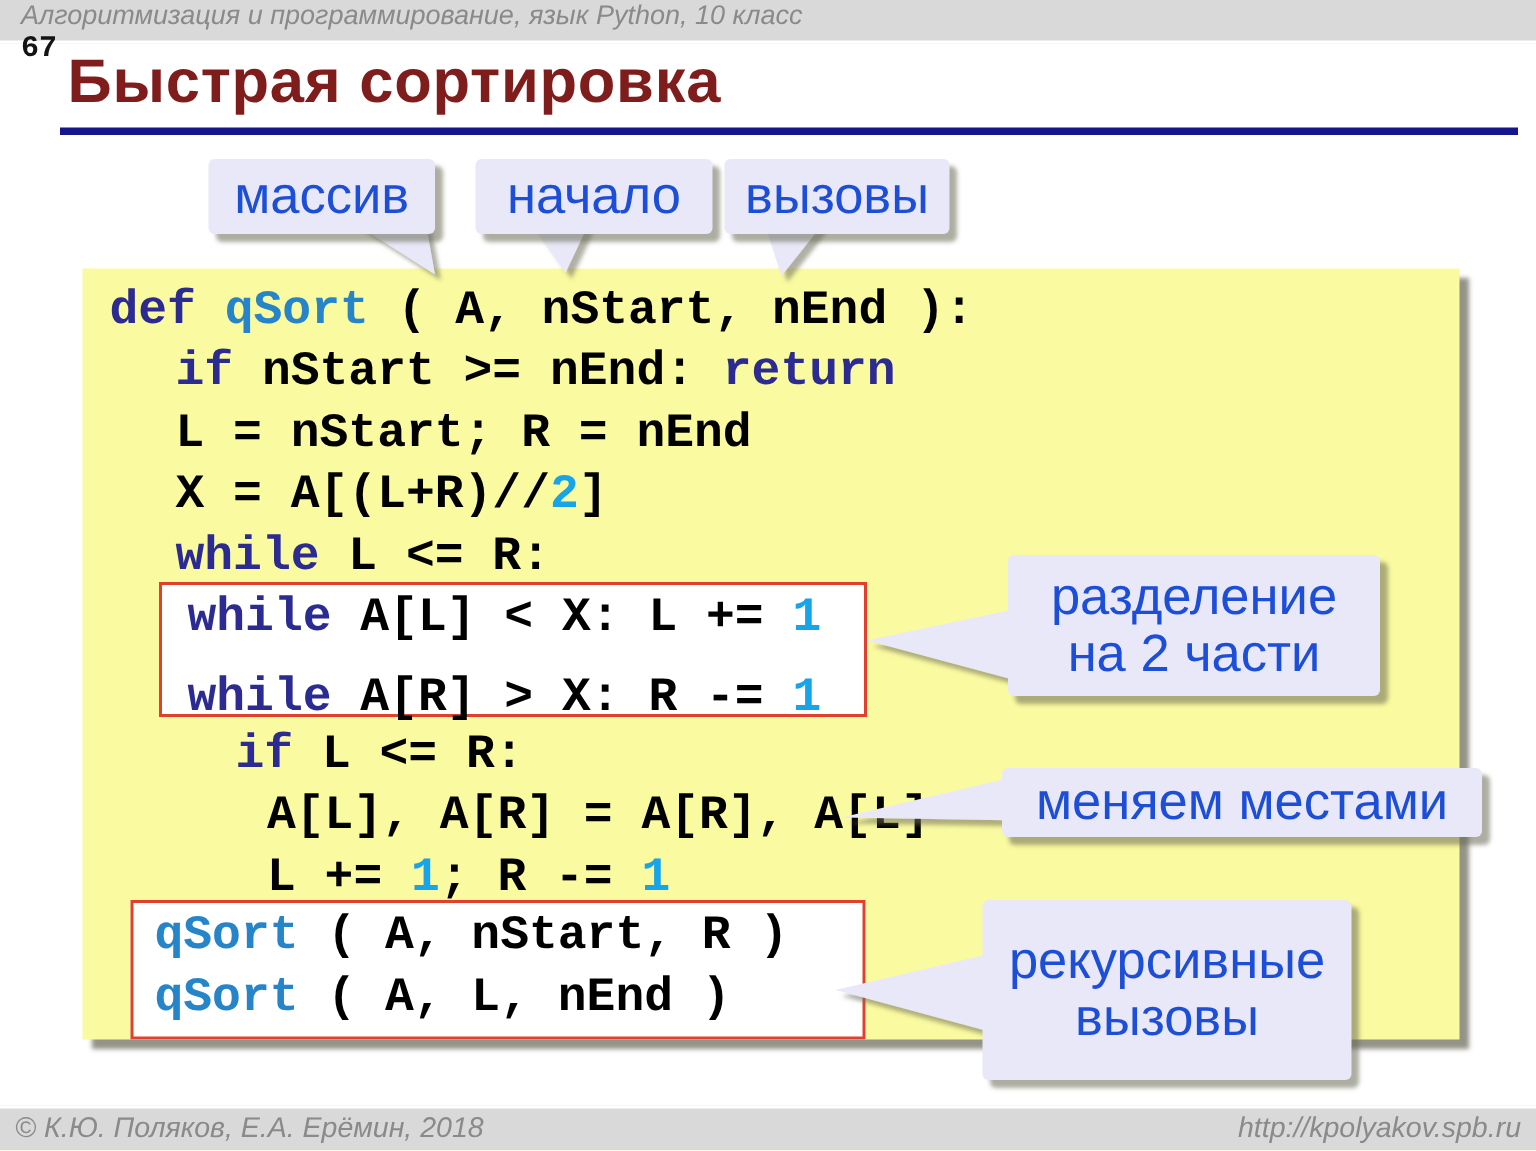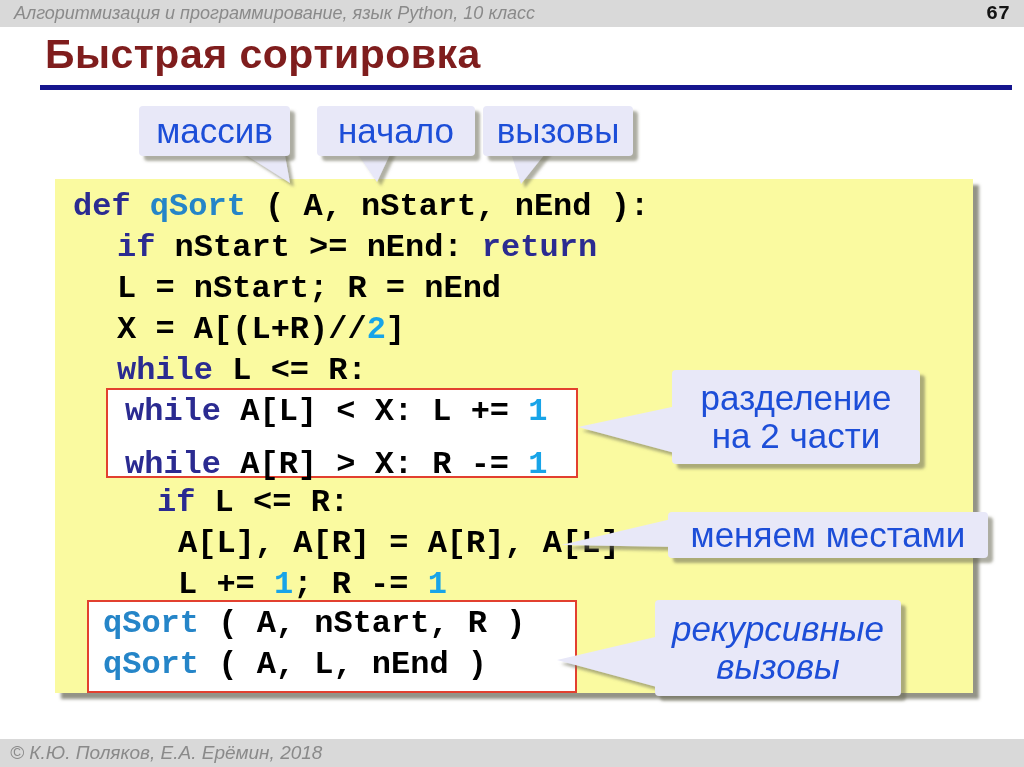--- a/index.html
+++ b/index.html
@@ -5,22 +5,22 @@
   :root{
     --c-rule:#15158e; --c-kw:#2b2b91; --c-fn:#2585c8; --c-num:#18a4e8;
     --c-codebg:#fafaa0; --c-red:#e2402f; --c-bubble:#e8e8f8; --c-bar:#d9d9d9;
   }
   html,body{margin:0;padding:0;background:#fff;}
   .stage{position:relative;width:1024px;height:767px;background:#ffffff;
          font-family:"Liberation Sans",sans-serif;overflow:hidden;}
 
   
   .topbar{position:absolute;left:0;top:0;width:100%;height:29px;background:var(--c-bar);
-          display:flex;align-items:center;justify-content:space-between;
-          padding:0 14px;box-sizing:border-box;border-bottom:2px solid #fff;}
+          display:flex;align-items:flex-start;justify-content:space-between;
+          padding:0 14px;box-sizing:border-box;border-bottom:2px solid #fff;flex-direction:column;}
   .bar-title{font-style:italic;color:#8a8a8a;font-size:18px;white-space:nowrap;}
   .page-num{font-weight:bold;color:#141414;font-size:20px;font-family:Liberation Mono, monospace;}
   .bottombar{position:absolute;left:0;bottom:0;width:100%;height:30px;background:var(--c-bar);
           display:flex;align-items:center;justify-content:space-between;
           padding:0 10px;box-sizing:border-box;border-top:2px solid #fff;
           font-style:italic;color:#8a8a8a;font-size:19px;}
 
   
   .slide-title{position:absolute;left:45px;top:31px;margin:0;font-size:41px;line-height:46px;
           font-weight:bold;color:#7f1d1d;letter-spacing:.5px;white-space:nowrap;}
@@ -45,21 +45,21 @@
   .tail{fill:var(--c-bubble);}
   .bubble{position:absolute;background:var(--c-bubble);border-radius:4px;
           display:flex;align-items:center;justify-content:center;text-align:center;
           font-size:35px;line-height:1.08;color:#1d4ed8;white-space:pre-line;
           box-shadow:5px 5px 3px rgba(105,105,85,.55);}
   .b-array{left:139px;top:106px;width:151px;height:50px;}
   .b-start{left:317px;top:106px;width:158px;height:50px;}
   .b-end{left:483px;top:106px;width:150px;height:50px;}
   .b-partition{left:672px;top:370px;width:248px;height:94px;}
   .b-swap{left:668px;top:512px;width:320px;height:46px;}
-  .b-recursion{left:655px;top:600px;width:246px;height:96px;font-style:italic;}
+  .b-recursion{left:655px;top:600px;width:246px;height:120px;}
 </style>
 </head>
 <body>
 
 <div class="stage">
 
   <div class="topbar">
     <span class="bar-title">Алгоритмизация и программирование, язык Python, 10 класс</span>
     <span class="page-num">67</span>
   </div>
@@ -103,15 +103,16 @@
   <div class="bubble b-start">начало</div>
   <div class="bubble b-end">вызовы</div>
   <div class="bubble b-partition">разделение
 на 2 части</div>
   <div class="bubble b-swap">меняем местами</div>
   <div class="bubble b-recursion">рекурсивные
 вызовы</div>
 
   <div class="bottombar">
     <span>© К.Ю. Поляков, Е.А. Ерёмин, 2018</span>
+    <span>http://kpolyakov.spb.ru</span>
   </div>
 
 </div>
 
 </body></html>

